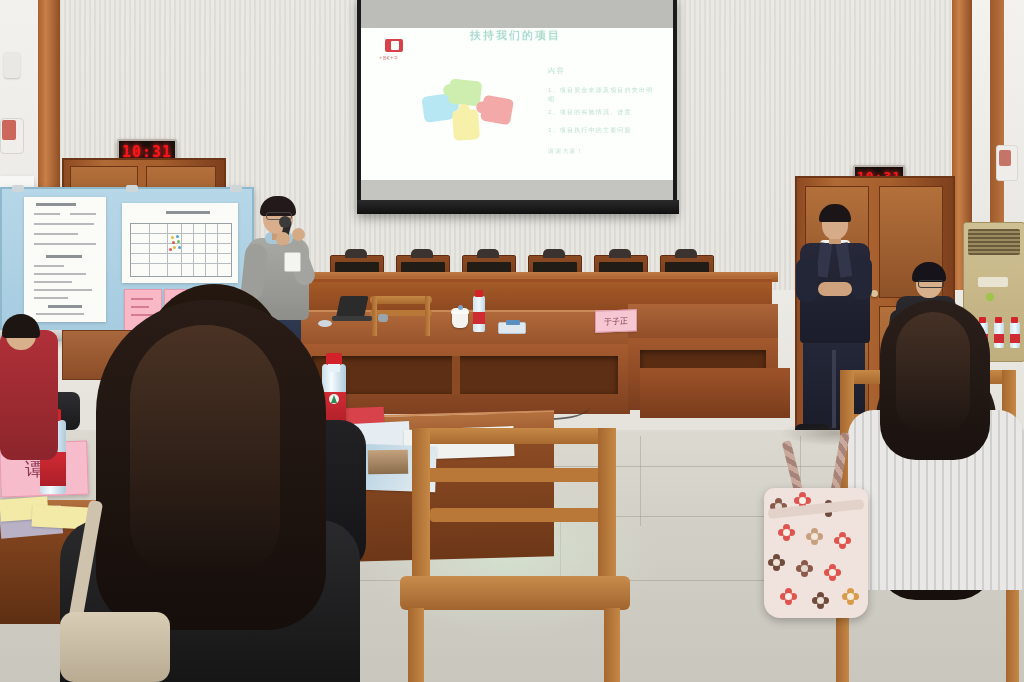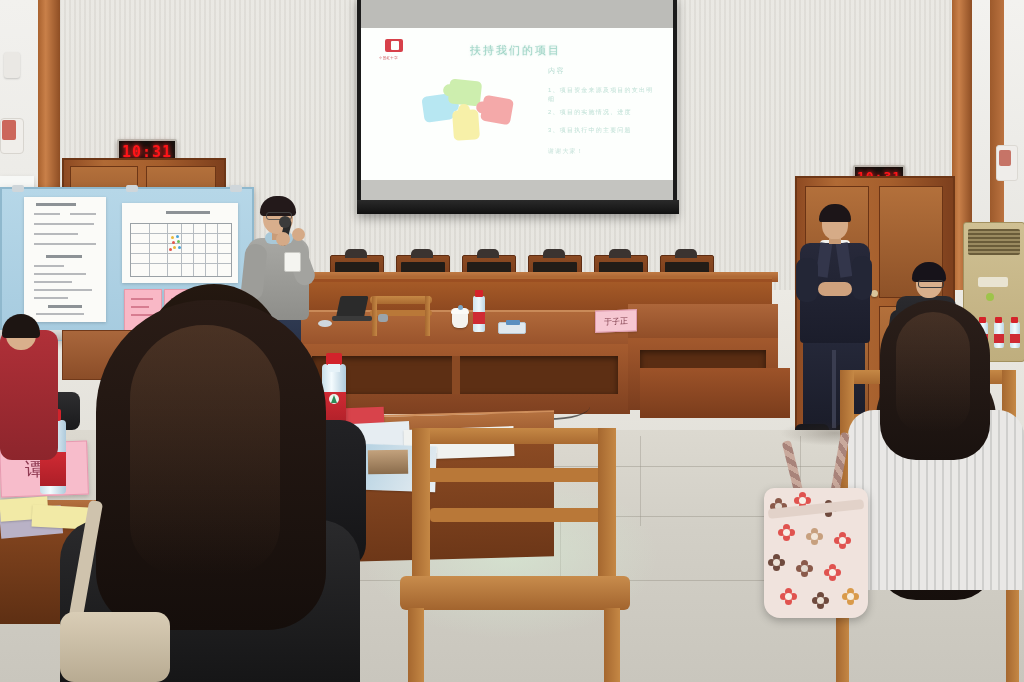--- a/index.html
+++ b/index.html
@@ -34,21 +34,21 @@
   .screen-frame{left:357px;top:-4px;width:320px;height:218px;background:#1b1b1b;
     box-shadow:0 4px 10px rgba(0,0,0,.35);}
   .screen-gray{left:361px;top:0px;width:312px;height:30px;background:#bcbcb8;}
   .screen-white{left:361px;top:28px;width:312px;height:152px;background:#fdfffd;}
   .screen-bottom{left:361px;top:180px;width:312px;height:26px;background:#c4c4c0;}
   .screen-shadow{left:357px;top:200px;width:322px;height:14px;background:linear-gradient(#2a2a2a,#111);}
   .scr-logo{left:383px;top:38px;width:24px;height:18px;}
   .scr-logo .lg1{position:absolute;left:2px;top:1px;width:18px;height:13px;background:#d0202a;border-radius:2px;opacity:.85;}
   .scr-logo .lg2{position:absolute;left:8px;top:3px;width:8px;height:9px;background:#fdfffd;border-radius:1px;}
   .scr-logo-cap{left:379px;top:56px;width:32px;height:5px;font-size:3.4px;color:#c2333a;letter-spacing:.4px;}
-  .scr-title{left:470px;top:43px;width:180px;font-size:11px;color:#9fd4c6;letter-spacing:2px;
+  .scr-title{left:470px;top:28px;width:180px;font-size:11px;color:#9fd4c6;letter-spacing:2px;
     text-shadow:0 0 2px rgba(150,210,195,.6);white-space:nowrap;}
   .scr-sub{left:548px;top:66px;font-size:7px;color:#b6dcd1;letter-spacing:1.5px;}
   .scr-b{position:absolute;font-size:6px;color:#bfe0d6;letter-spacing:1.2px;line-height:9px;}
   .scr-foot{left:548px;top:147px;font-size:6px;color:#c6e2da;letter-spacing:1.2px;}
   .puz{position:absolute;border-radius:5px;}
   .puz:before,.puz:after{content:"";position:absolute;border-radius:50%;background:inherit;}
   .puz-blue{left:423px;top:95px;width:30px;height:26px;background:#b7e7f2;transform:rotate(-8deg);}
   .puz-blue:before{width:12px;height:12px;right:-6px;top:7px;}
   .puz-green{left:449px;top:80px;width:32px;height:25px;background:#cdeeae;transform:rotate(6deg);}
   .puz-green:before{width:12px;height:12px;left:-6px;top:6px;}

